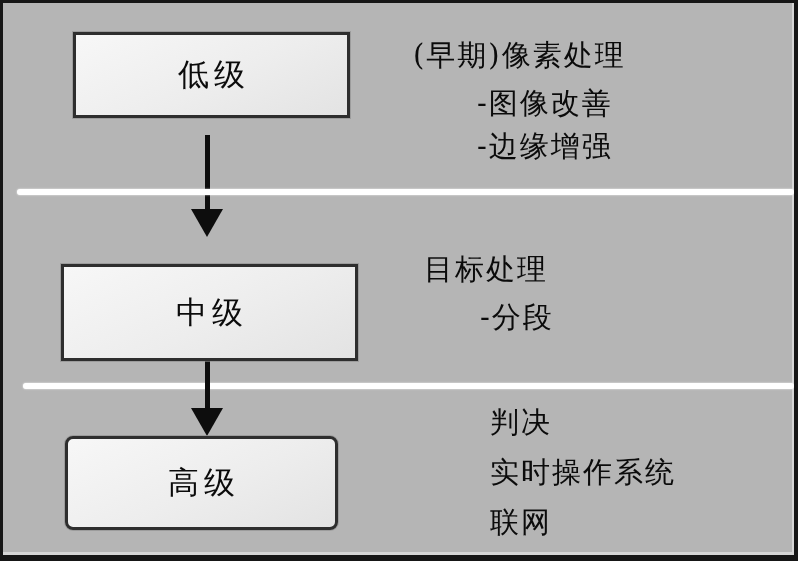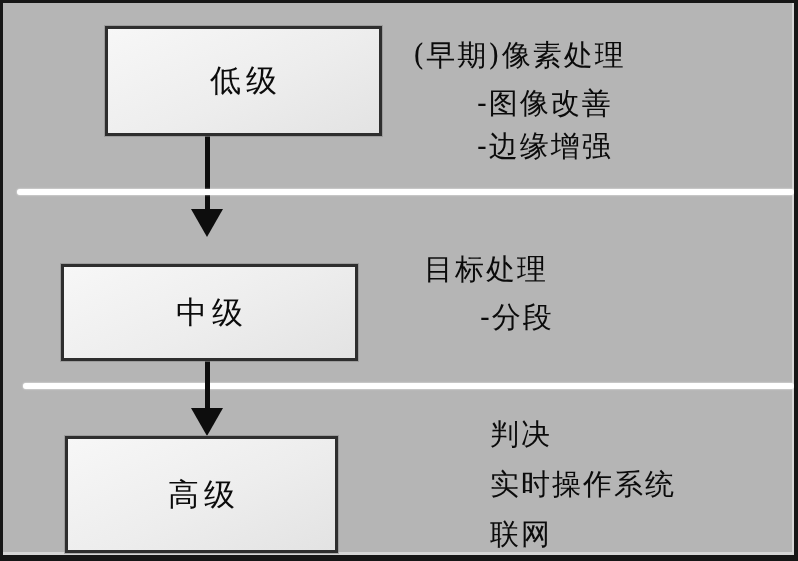--- a/index.html
+++ b/index.html
@@ -36,23 +36,23 @@
     align-items: center;
     justify-content: center;
     z-index: 3;
   }
   .level-box .label {
     font-size: 31px;
     letter-spacing: 5px;
     text-indent: 5px;
     font-weight: 500;
   }
-  #box-low  { left: 70px; top: 23px;  width: 277px; height: 110px; margin-left: 32px; }
+  #box-low  { left: 70px; top: 29px;  width: 277px; height: 86px; }
   #box-mid  { left: 58px; top: 237px; width: 297px; height: 97px; margin-top: 24px; }
-  #box-high { left: 62px; top: 433px; width: 273px; height: 117px; }
+  #box-high { left: 62px; top: 433px; width: 273px; height: 94px; border-radius: 8px; }
 
   .arrow-stem {
     position: absolute;
     left: 202px;
     width: 5px;
     background: #0d0d0d;
   }
   .arrow-head {
     position: absolute;
     left: 188px;
@@ -85,21 +85,21 @@
     letter-spacing: 2px;
     line-height: 36px;
     white-space: nowrap;
   }
   .ann .ann-heading { margin-bottom: 9px; margin-top: 28px; }
   .ann .ann-item { line-height: 43px; }
   #ann-low  { left: 410px; top: 6px; }
   #ann-low  .ann-items  { padding-left: 64px; }
   #ann-mid  { left: 421px; top: 220px; }
   #ann-mid  .ann-items  { padding-left: 56px; }
-  #ann-high { left: 487px; top: 406px; }
+  #ann-high { left: 487px; top: 394px; }
   #ann-high .ann-item { line-height: 50px; }
 </style>
 </head>
 <body>
 
 <div class="stage">
 
   <div class="level-box" id="box-low">
     <span class="label">低级</span>
   </div>

